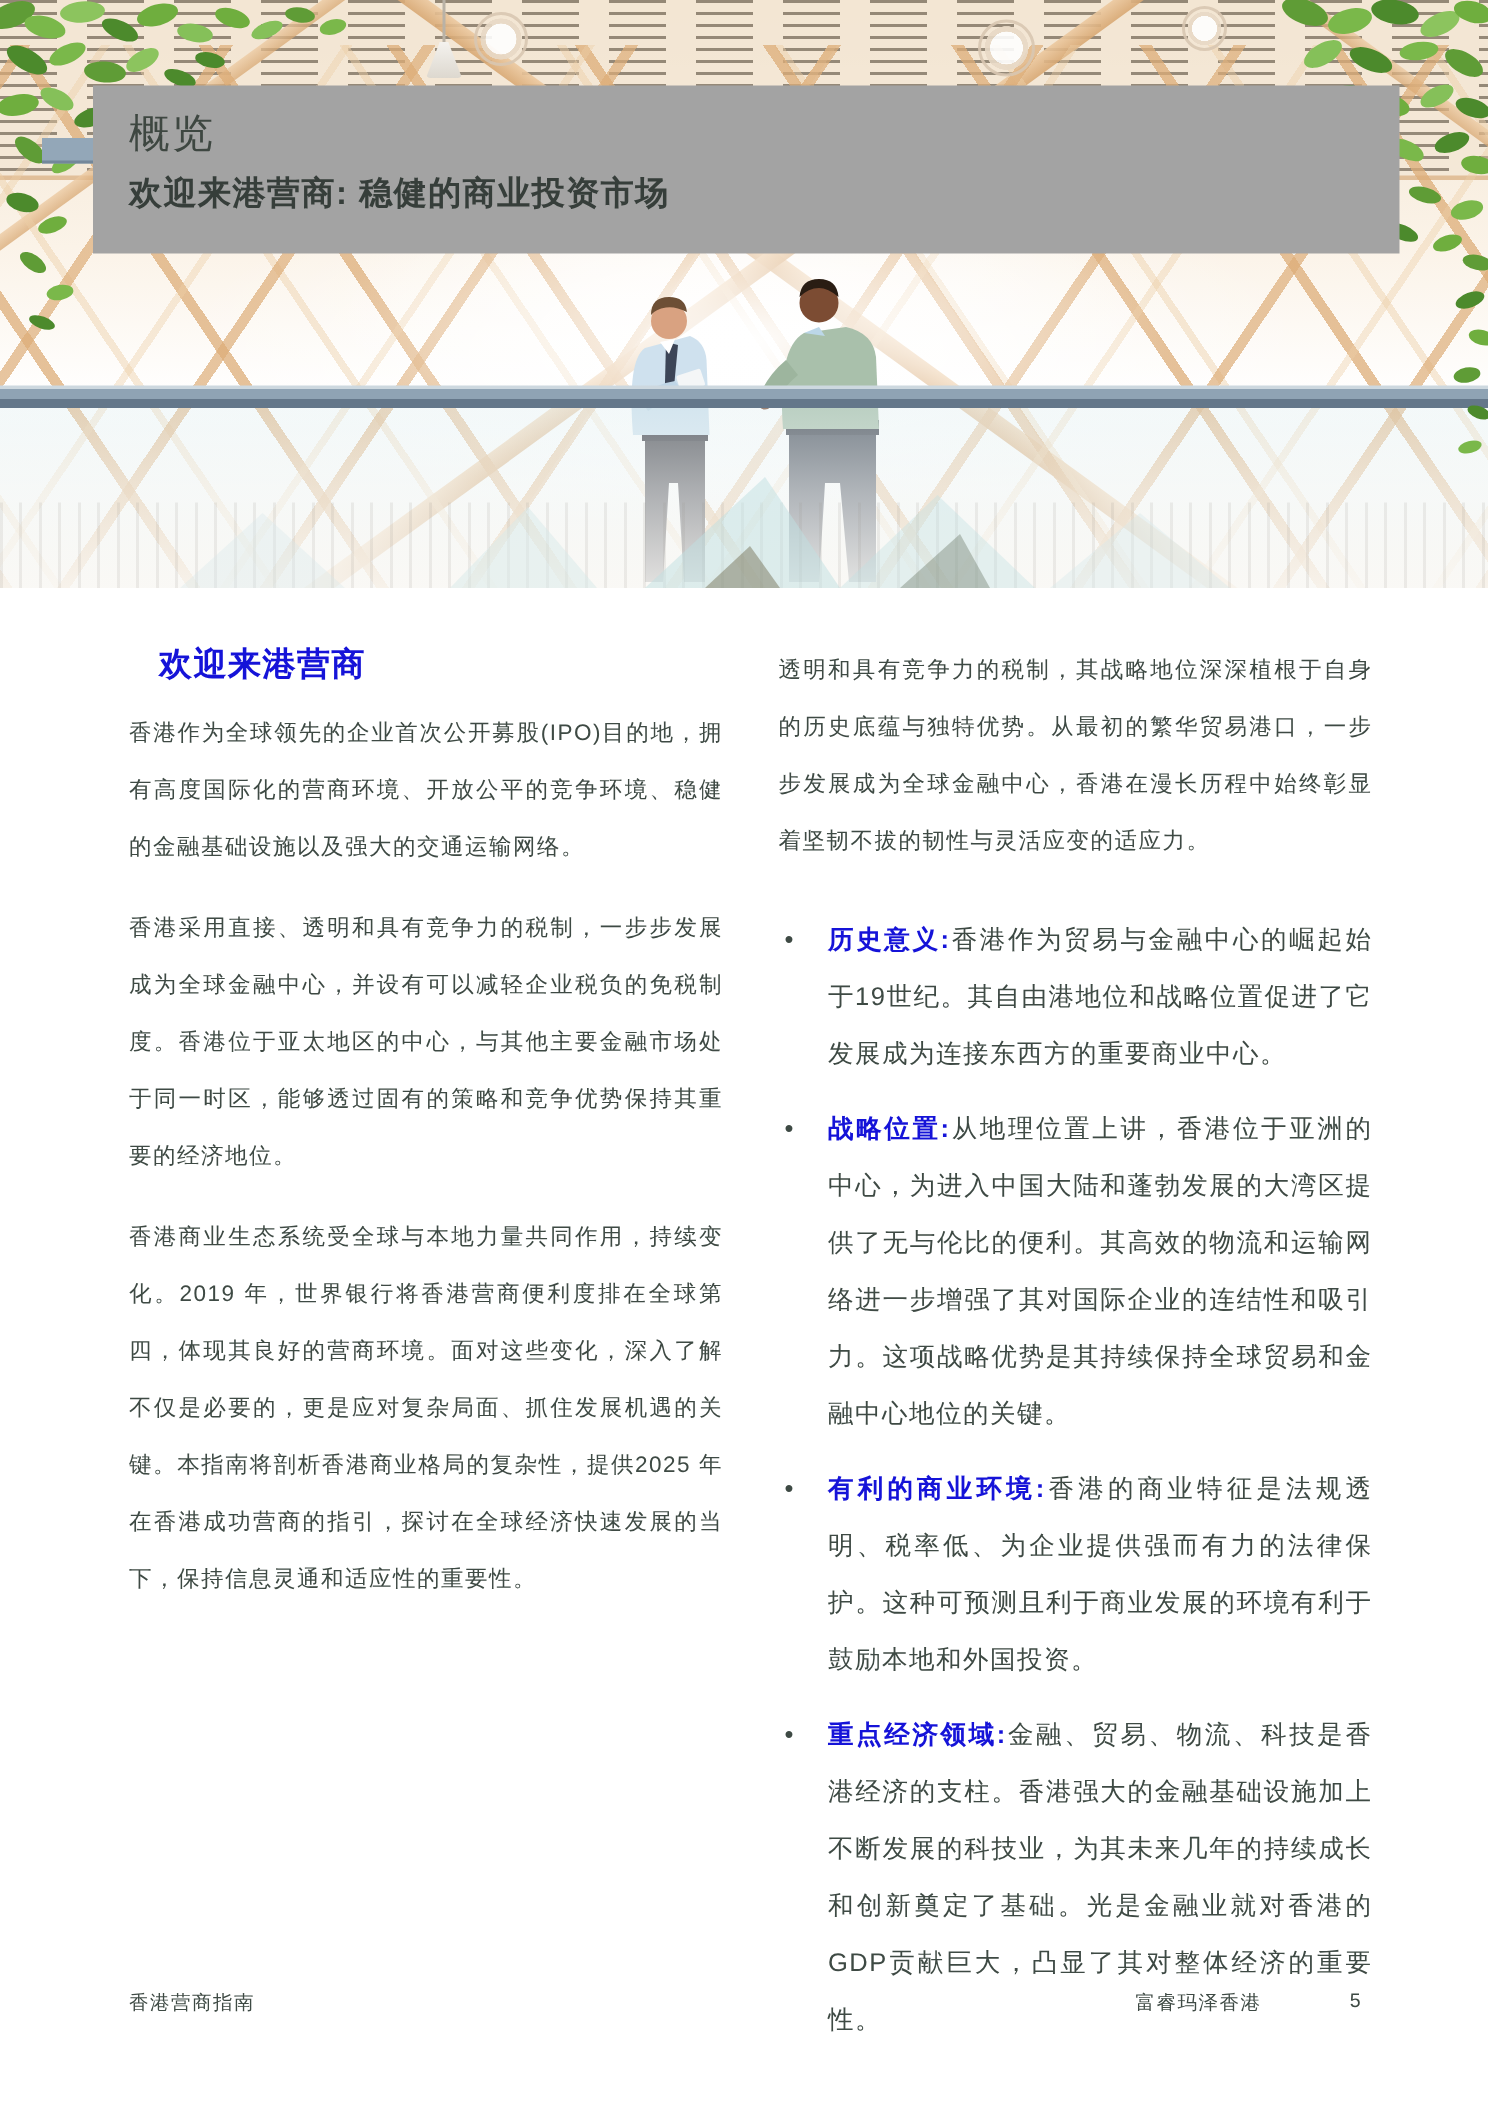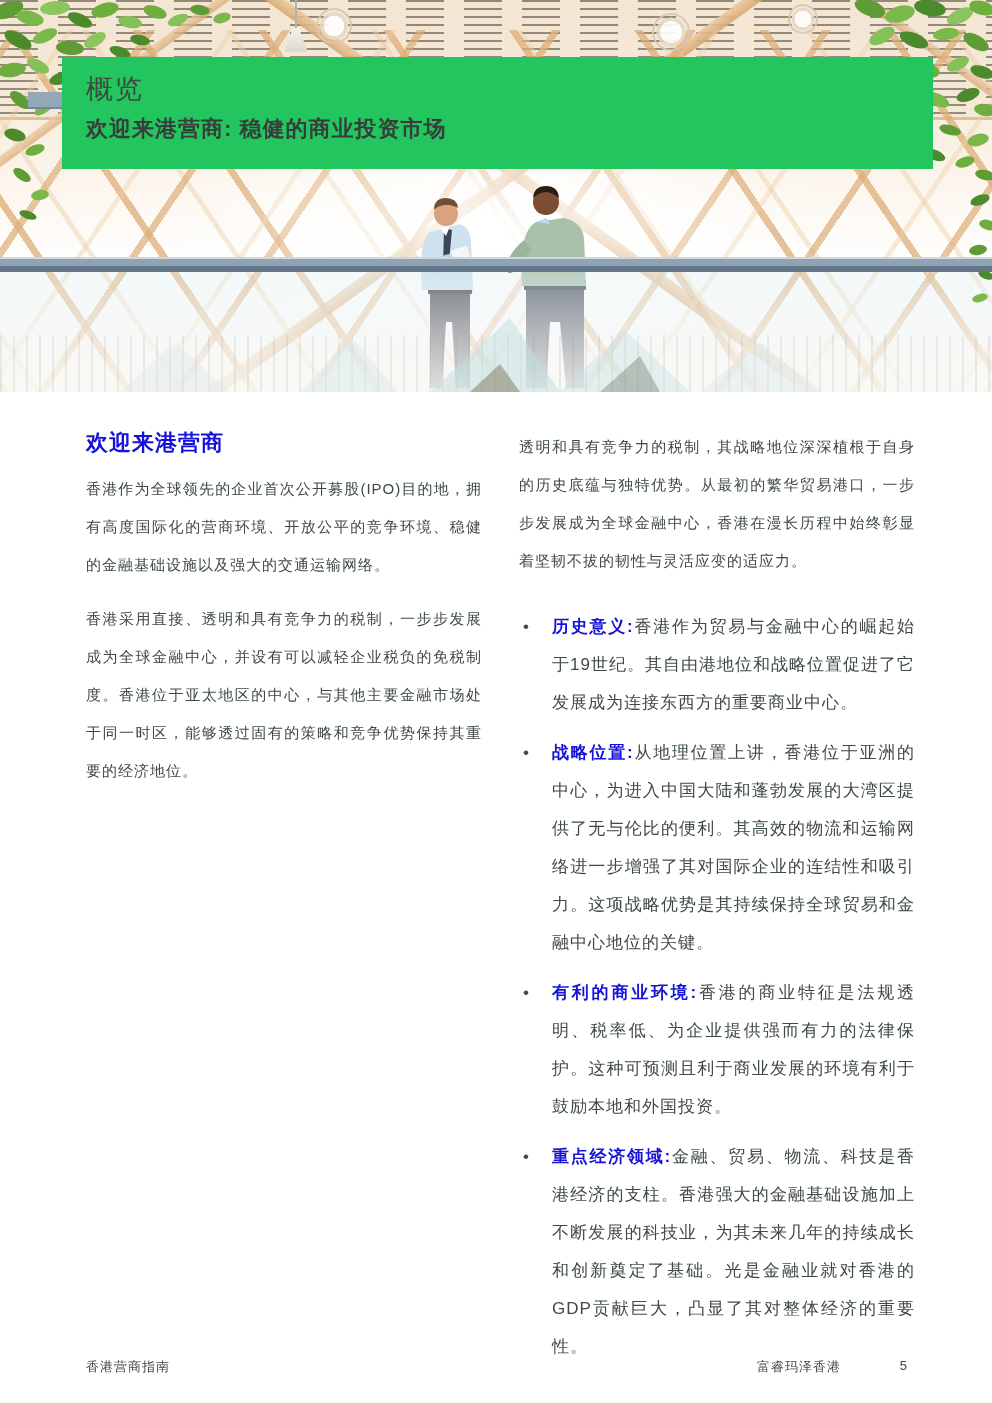--- a/index.html
+++ b/index.html
@@ -48,37 +48,37 @@
     background:linear-gradient(180deg,#cdd8df 0 2px,#8fa3b4 2px 9px,#64778a 9px 15px); }
   .hero-glass { position:absolute; left:0; right:0; top:272px; bottom:0; z-index:6;
     background:linear-gradient(180deg, rgba(222,238,240,.35) 0%, rgba(243,248,248,.6) 45%, rgba(250,249,246,.88) 100%); }
   .hero-slats { position:absolute; left:0; right:0; top:335px; bottom:0; z-index:6; opacity:.8;
     background:repeating-linear-gradient(90deg, rgba(150,145,138,.18) 0 2px, rgba(0,0,0,0) 2px 13px); }
   .hero-belowsvg { position:absolute; left:0; top:272px; width:992px; height:120px; z-index:6; }
   .hero-plants { position:absolute; z-index:7; }
   .plants-left { left:0; top:0; width:260px; height:230px; }
   .plants-right { left:830px; top:0; width:162px; height:320px; }
   .wall-fixture { position:absolute; left:28px; top:92px; width:34px; height:17px; background:#93a7b8; border-bottom:2px solid #73879a; z-index:7; }
-  .hero-titlebox { position:absolute; left:62px; top:57px; width:871px; height:112px; background:#22c55e; z-index:9; padding:14px 10px 0 24px; }
+  .hero-titlebox { position:absolute; left:62px; top:57px; width:871px; height:112px; background:#a3a3a3; z-index:9; padding:14px 10px 0 24px; }
   .hero-eyebrow { font-size:27px; line-height:36px; color:#3e4741; letter-spacing:2px; font-weight:400; }
   .hero-title   { font-size:22px; line-height:40px; color:#363e3a; letter-spacing:1px; font-weight:700; margin-top:2px; }
 
   
   .content { position:absolute; left:0; top:392px; width:992px; }
   .columns { display:flex; gap:37px; padding:36px 77px 0 86px; }
   .col { width:396px; color:#3e4a44; }
-  .col-heading { color:#1513d8; font-size:22px; font-weight:700; letter-spacing:1px; line-height:30px; margin-bottom:12px; }
+  .col-heading { color:#1513d8; font-size:22px; font-weight:700; letter-spacing:1px; line-height:30px; margin-bottom:12px;margin-left:20px; }
   .col p { font-size:15px; line-height:38px; letter-spacing:1px; text-align:justify; margin-bottom:16px; }
   .bullets { list-style:none; margin-top:28px; }
   .bullets li { position:relative; padding-left:33px; margin-bottom:12px; font-size:17px; line-height:38px; letter-spacing:1px; text-align:justify; }
   .bullets .dot { position:absolute; left:4px; top:0; font-size:17px; color:#3e4a44; }
   .bullet-lead { color:#1513d8; font-weight:700; }
 
   
-  .footer { position:absolute; left:0; top:1358px; width:992px; height:20px; font-size:13px; color:#3e4a44; letter-spacing:1px; }
+  .footer { position:absolute; left:0; top:1326px; width:992px; height:20px; font-size:13px; color:#3e4a44; letter-spacing:1px; }
   .footer-left  { position:absolute; left:86px; }
   .footer-brand { position:absolute; right:151px; }
   .footer-page  { position:absolute; right:84px; }
 </style>
 </head>
 <body>
 
 <div class="page">
 
   <div class="hero">
@@ -209,20 +209,21 @@
       <div class="hero-title">欢迎来港营商: 稳健的商业投资市场</div>
     </div>
   </div>
 
   <div class="content">
     <div class="columns">
       <div class="col">
         <div class="col-heading">欢迎来港营商</div>
         <p>香港作为全球领先的企业首次公开募股(IPO)目的地，拥有高度国际化的营商环境、开放公平的竞争环境、稳健的金融基础设施以及强大的交通运输网络。</p>
         <p>香港采用直接、透明和具有竞争力的税制，一步步发展成为全球金融中心，并设有可以减轻企业税负的免税制度。香港位于亚太地区的中心，与其他主要金融市场处于同一时区，能够透过固有的策略和竞争优势保持其重要的经济地位。</p>
+        <p>香港商业生态系统受全球与本地力量共同作用，持续变化。2019 年，世界银行将香港营商便利度排在全球第四，体现其良好的营商环境。面对这些变化，深入了解不仅是必要的，更是应对复杂局面、抓住发展机遇的关键。本指南将剖析香港商业格局的复杂性，提供2025 年在香港成功营商的指引，探讨在全球经济快速发展的当下，保持信息灵通和适应性的重要性。</p>
       </div>
 
       <div class="col">
         <p>透明和具有竞争力的税制，其战略地位深深植根于自身的历史底蕴与独特优势。从最初的繁华贸易港口，一步步发展成为全球金融中心，香港在漫长历程中始终彰显着坚韧不拔的韧性与灵活应变的适应力。</p>
         <ul class="bullets">
           <li>
             <span class="dot">•</span><span class="bullet-lead">历史意义:</span><span>香港作为贸易与金融中心的崛起始于19世纪。其自由港地位和战略位置促进了它发展成为连接东西方的重要商业中心。</span>
           </li>
           <li>
             <span class="dot">•</span><span class="bullet-lead">战略位置:</span><span>从地理位置上讲，香港位于亚洲的中心，为进入中国大陆和蓬勃发展的大湾区提供了无与伦比的便利。其高效的物流和运输网络进一步增强了其对国际企业的连结性和吸引力。这项战略优势是其持续保持全球贸易和金融中心地位的关键。</span>

